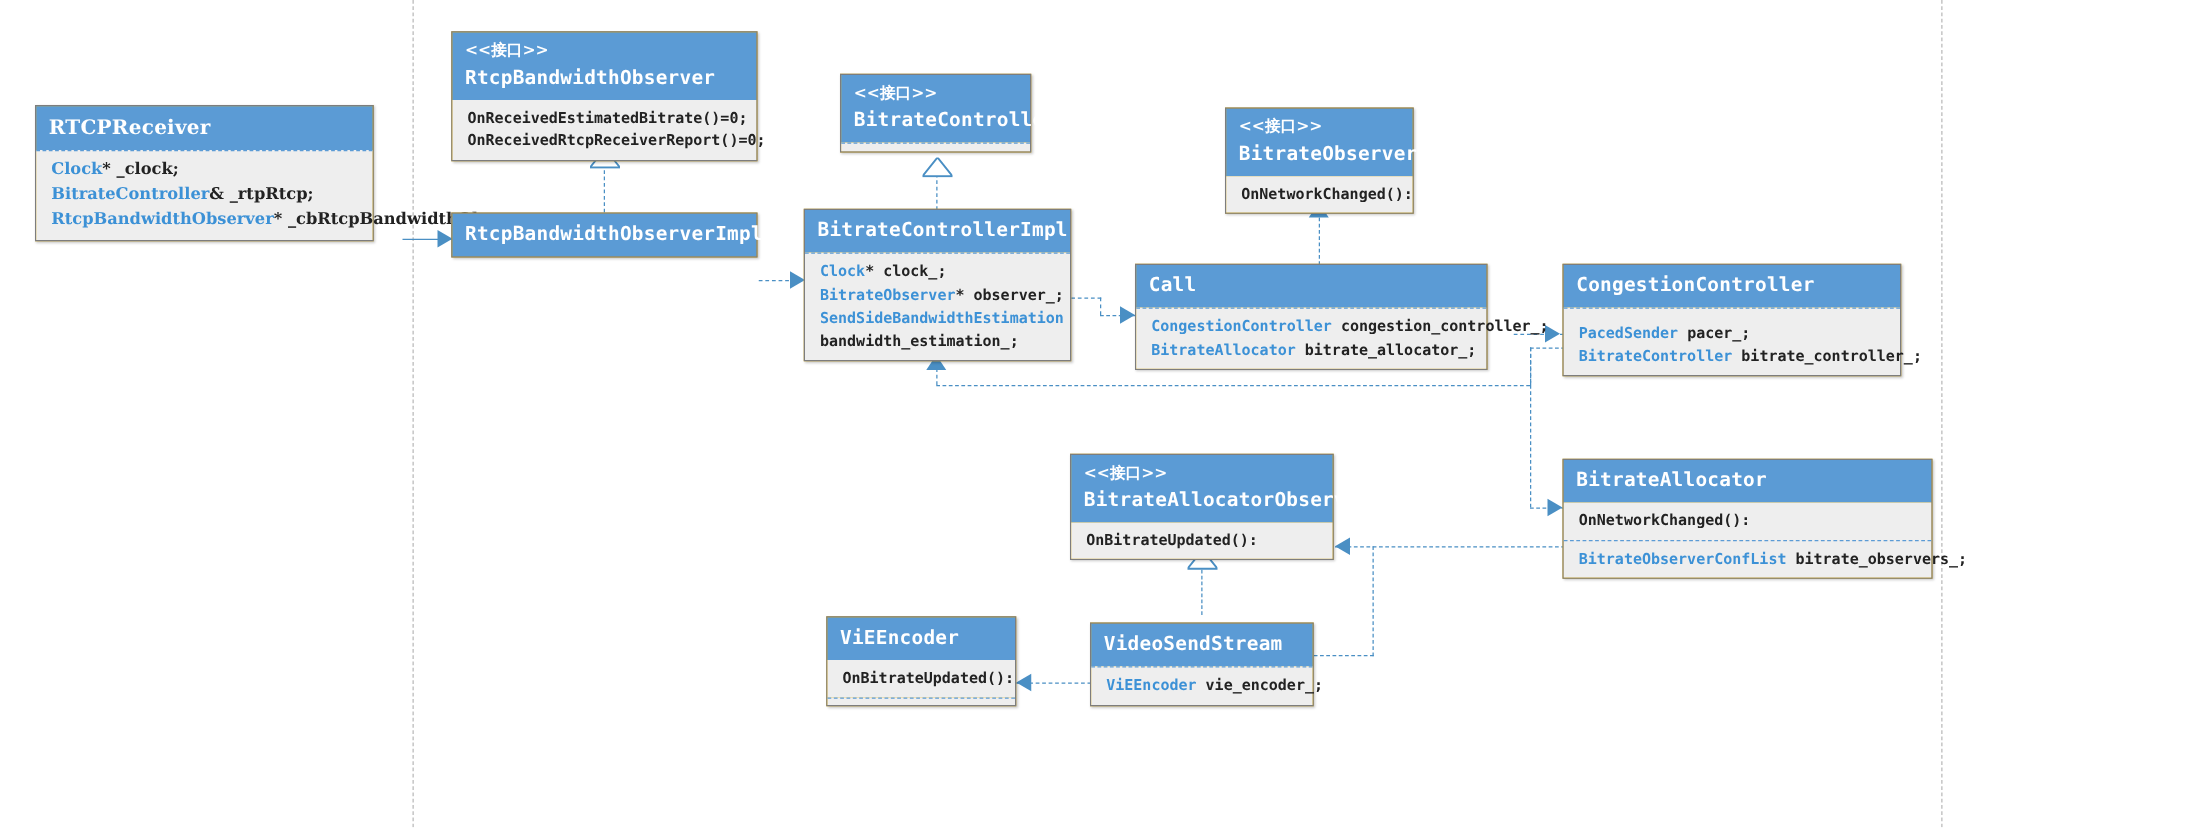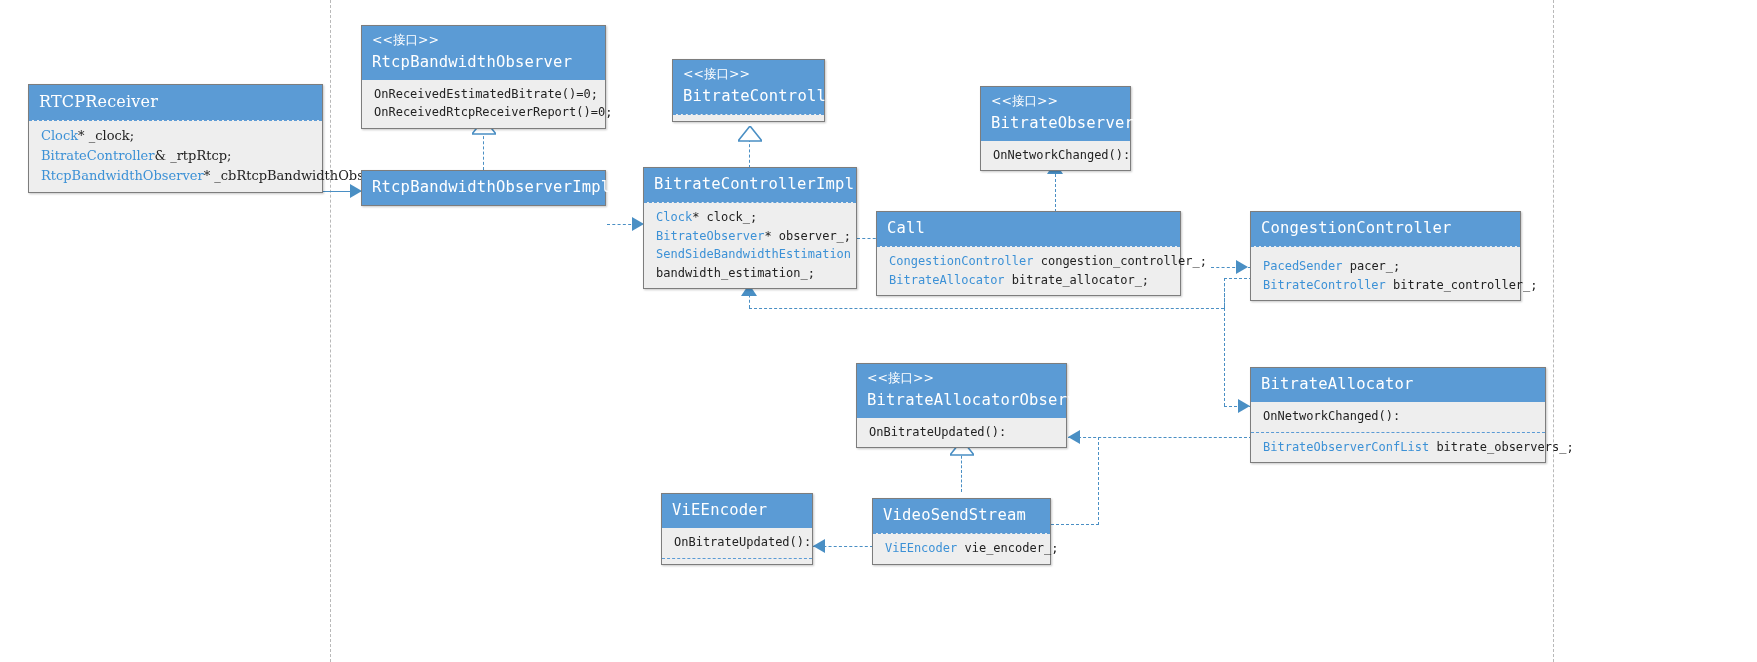--- a/index.html
+++ b/index.html
@@ -6,21 +6,21 @@
   #canvas{position:relative;width:1757px;height:662px;background:#ffffff;
           font-family:"DejaVu Sans Mono","Liberation Mono",monospace;overflow:hidden;}
 
   
   .lane{position:absolute;top:0;height:662px;width:0;
         border-left:1px dashed #b9b9b9;}
 
   
   .cls{position:absolute;box-sizing:border-box;
        border:1px solid #7d7d7d;background:#eab308;
-       box-shadow:1px 1px 2px rgba(0,0,0,.22);}
+       box-shadow:1px 1px 2px rgba(0,0,0,.22);font-weight:bold;}
   .cls .hdr{background:#5b9bd5;color:#ffffff;box-sizing:border-box;
             padding:6px 10px 7px 10px;line-height:1.35;}
   .cls .stereo{font-size:12.5px;font-family:"DejaVu Sans","Liberation Sans",sans-serif;
                display:block;margin-bottom:3px;}
   .cls .cname{font-size:15.5px;display:block;letter-spacing:.2px;white-space:nowrap;}
   .cls .cname.serif{font-family:"DejaVu Serif","Liberation Serif",serif;font-size:16px;}
   .cls .sect{padding:5px 10px 6px 12px;background:#eeeeee;}
   .cls .sect.divider{border-top:1px dashed #5b9bd5;}
   .row{font-size:12px;line-height:1.55;white-space:nowrap;color:#222222;}
   .row.serif{font-family:"DejaVu Serif","Liberation Serif",serif;font-size:13px;}
@@ -89,21 +89,21 @@
   <svg style="position:absolute;left:950px;top:440px;" width="24" height="16">
     <polygon points="12,0 24,15 0,15" fill="#ffffff" stroke="#4a8fc4" stroke-width="1.6"></polygon>
   </svg>
 
   <div class="seg h" style="left:813px;top:546px;width:60px;"></div>
   <div class="arw arw-l" style="left:813px;top:539px;"></div>
 
   <div class="seg h" style="left:1051px;top:524px;width:48px;"></div>
   <div class="seg v" style="left:1098px;top:437px;height:88px;"></div>
 
-  <div class="cls" style="left:28px;top:84px;width:295px;">
+  <div class="cls" style="left:28px;top:84px;width:271px;">
     <div class="hdr">
       <span class="cname serif">RTCPReceiver</span>
     </div>
     <div class="sect divider">
       <div class="row serif"><span class="ty serif">Clock</span><span>* _clock;</span></div>
       <div class="row serif"><span class="ty serif">BitrateController</span><span>&amp; _rtpRtcp;</span></div>
       <div class="row serif"><span class="ty serif">RtcpBandwidthObserver</span><span>* _cbRtcpBandwidthObserver;</span></div>
     </div>
   </div>
 
@@ -147,21 +147,21 @@
   <div class="cls" style="left:980px;top:86px;width:151px;">
     <div class="hdr">
       <span class="stereo">&lt;&lt;接口&gt;&gt;</span>
       <span class="cname">BitrateObserver</span>
     </div>
     <div class="sect">
       <div class="row">OnNetworkChanged():</div>
     </div>
   </div>
 
-  <div class="cls" style="left:876px;top:211px;width:305px;">
+  <div class="cls" style="left:908px;top:211px;width:282px;">
     <div class="hdr">
       <span class="cname">Call</span>
     </div>
     <div class="sect divider">
       <div class="row"><span class="ty">CongestionController</span><span> congestion_controller_;</span></div>
       <div class="row"><span class="ty">BitrateAllocator</span><span> bitrate_allocator_;</span></div>
     </div>
   </div>
 
   <div class="cls" style="left:1250px;top:211px;width:271px;">

